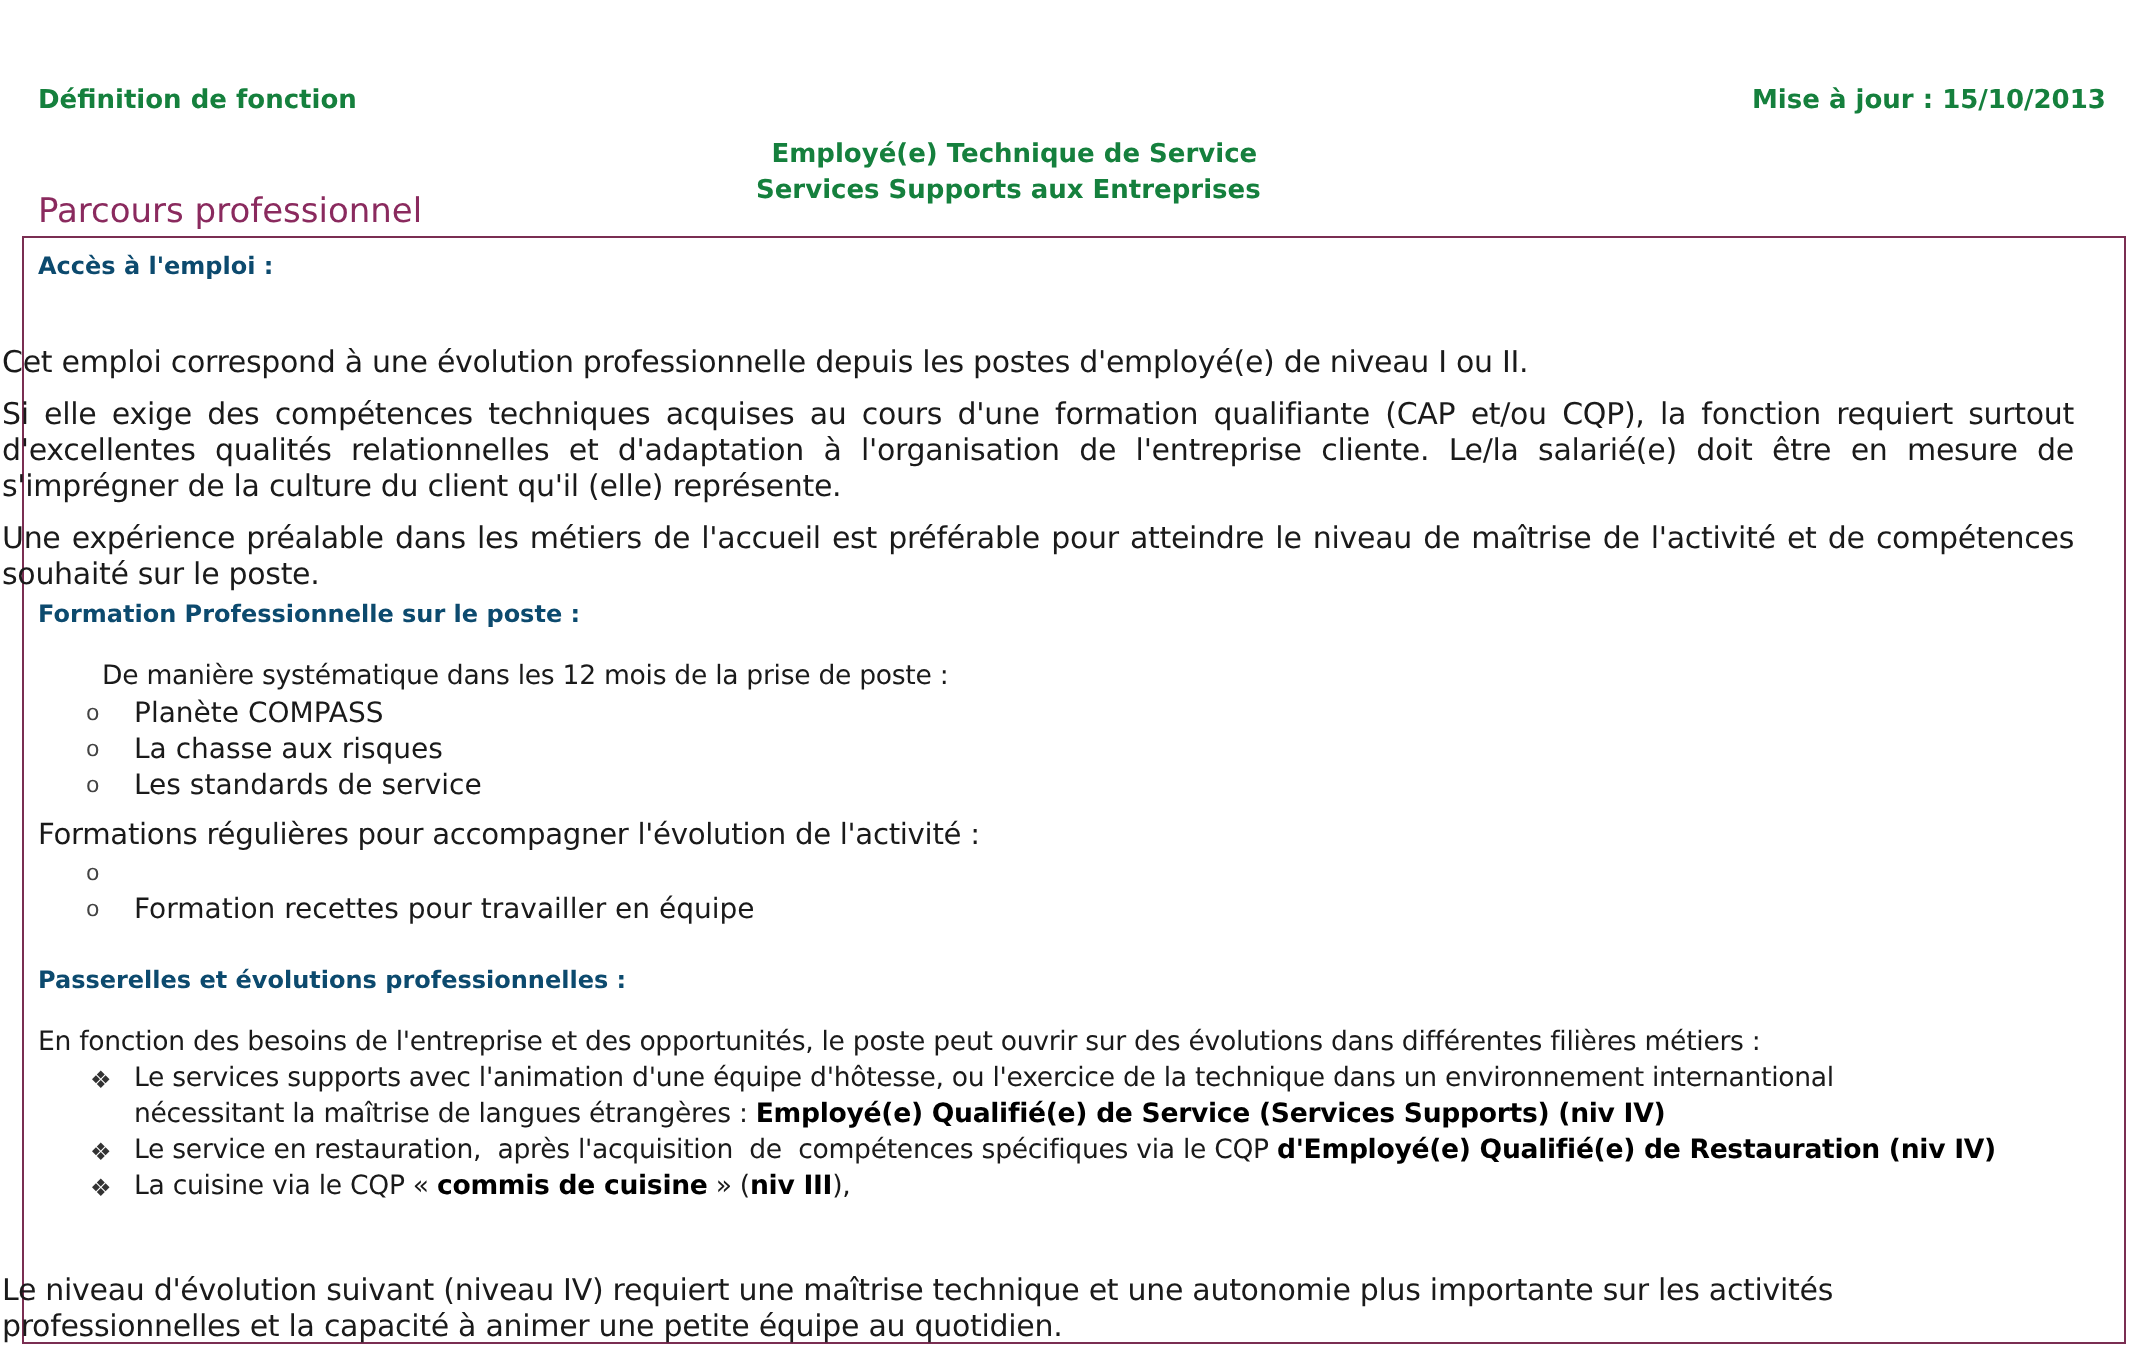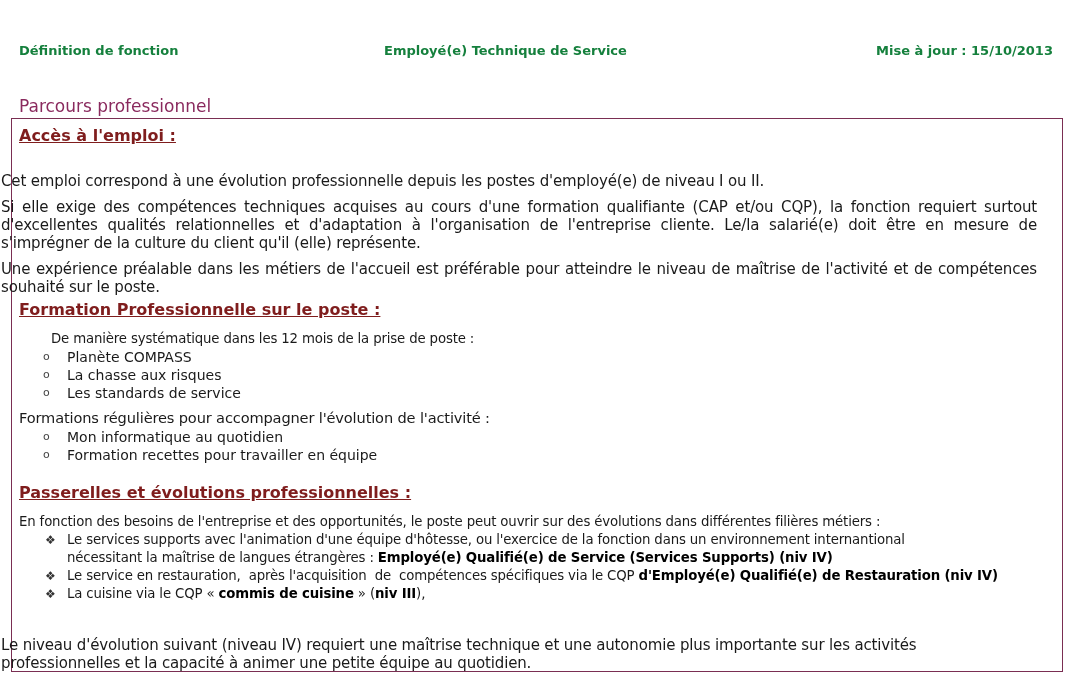--- a/index.html
+++ b/index.html
@@ -10,65 +10,66 @@
   }
   .hdr { position: absolute; font-weight: bold; color: #15803d; font-size: 13px; line-height: 18px; white-space: nowrap; }
   .hdr-left { left: 19px; top: 42px; }
   .hdr-center { left: 378px; top: 42px; text-align: center; }
   .hdr-right { left: 876px; top: 42px; }
   .parcours { position: absolute; left: 19px; top: 96px; font-size: 17px; font-weight: normal; color: #8a2a5e; white-space: nowrap; }
   .frame {
     position: absolute; left: 11px; top: 118px; width: 1052px; height: 554px;
     border: 1px solid #7a2e52; box-sizing: border-box;
   }
-  .sec-title { position: absolute; left: 19px; font-size: 16px; font-weight: bold; color: #7f1d1d; white-space: nowrap; text-decoration: underline; }
+  .sec-title { position: absolute; left: 19px; font-size: 12px; font-weight: bold; color: #0c4a6e; white-space: nowrap; }
   .p { position: absolute; left: 1px; width: 1036px; font-size: 15px; line-height: 18px; text-align: justify; letter-spacing: -0.15px; margin-top: 15px; }
   .line { position: absolute; left: 19px; font-size: 13.3px; line-height: 18px; white-space: nowrap; letter-spacing: -0.15px; }
   .line.big { font-size: 14.6px; }
   .bul { position: absolute; font-size: 14px; line-height: 18px; white-space: nowrap; }
   .bul .mark { position: absolute; left: -24px; top: 0; font-size: 11px; color: #444; }
   .dia { position: absolute; font-size: 13.3px; line-height: 18px; white-space: nowrap; letter-spacing: -0.15px; }
   .dia .mark { position: absolute; left: -22px; top: 0; font-size: 12px; color: #333; }
   b { font-weight: bold; color: #000; }
 </style>
 </head>
 <body>
 
 <div class="hdr hdr-left">
   <div>Définition de fonction</div>
 </div>
 <div class="hdr hdr-center">
-  <div style="padding-left:6px;">Employé(e) Technique de Service</div>
+  <div style="padding-left:6px;margin-top:27px;">Employé(e) Technique de Service</div>
+  <div>Services Supports aux Entreprises</div>
 </div>
 <div class="hdr hdr-right">Mise à jour : 15/10/2013</div>
 
 <div class="parcours">Parcours professionnel</div>
 
 <div class="frame"></div>
 
 <div class="sec-title" style="top:126px;">Accès à l'emploi :</div>
 <div class="p" style="top:157px;">Cet emploi correspond à une évolution professionnelle depuis les postes d'employé(e) de niveau I ou II.</div>
 <div class="p" style="top:183px;">Si elle exige des compétences techniques acquises au cours d'une formation qualifiante (CAP et/ou CQP), la fonction requiert surtout d'excellentes qualités relationnelles et d'adaptation à l'organisation de l'entreprise cliente. Le/la salarié(e) doit être en mesure de s'imprégner de la culture du client qu'il (elle) représente.</div>
 <div class="p" style="top:245px;">Une expérience préalable dans les métiers de l'accueil est préférable pour atteindre le niveau de maîtrise de l'activité et de compétences souhaité sur le poste.</div>
 
 <div class="sec-title" style="top:300px;">Formation Professionnelle sur le poste :</div>
 <div class="line" style="top:330px;margin-left:32px;">De manière systématique dans les 12 mois de la prise de poste :</div>
 <div class="bul" style="left:67px; top:348px;"><span class="mark">o</span><span>Planète COMPASS</span></div>
 <div class="bul" style="left:67px; top:366px;"><span class="mark">o</span><span>La chasse aux risques</span></div>
 <div class="bul" style="left:67px; top:384px;"><span class="mark">o</span><span>Les standards de service</span></div>
 <div class="line big" style="top:409px;">Formations régulières pour accompagner l'évolution de l'activité :</div>
-<div class="bul" style="left:67px; top:428px;"><span class="mark">o</span><span>Mon informatique au quotidien</span></div>
+<div class="bul" style="left:67px; top:428px;"><span class="mark">o</span></div>
 <div class="bul" style="left:67px; top:446px;"><span class="mark">o</span><span>Formation recettes pour travailler en équipe</span></div>
 
 <div class="sec-title" style="top:483px;">Passerelles et évolutions professionnelles :</div>
 <div class="line" style="top:513px;">En fonction des besoins de l'entreprise et des opportunités, le poste peut ouvrir sur des évolutions dans différentes filières métiers :</div>
 
 <div class="dia" style="left:67px; top:531px;">
   <span class="mark">❖</span>
-  <span>Le services supports avec l'animation d'une équipe d'hôtesse, ou l'exercice de la fonction dans un environnement internantional</span>
+  <span>Le services supports avec l'animation d'une équipe d'hôtesse, ou l'exercice de la technique dans un environnement internantional</span>
 </div>
 <div class="dia" style="left:67px; top:549px;">
   <span>nécessitant la maîtrise de langues étrangères : </span><b>Employé(e) Qualifié(e) de Service (Services Supports)  (niv IV)</b>
 </div>
 <div class="dia" style="left:67px; top:567px;">
   <span class="mark">❖</span>
   <span style="white-space:pre;">Le service en restauration,  après l'acquisition  de  compétences spécifiques via le CQP </span><b>d'Employé(e) Qualifié(e) de Restauration (niv IV)</b>
 </div>
 <div class="dia" style="left:67px; top:585px;">
   <span class="mark">❖</span>

